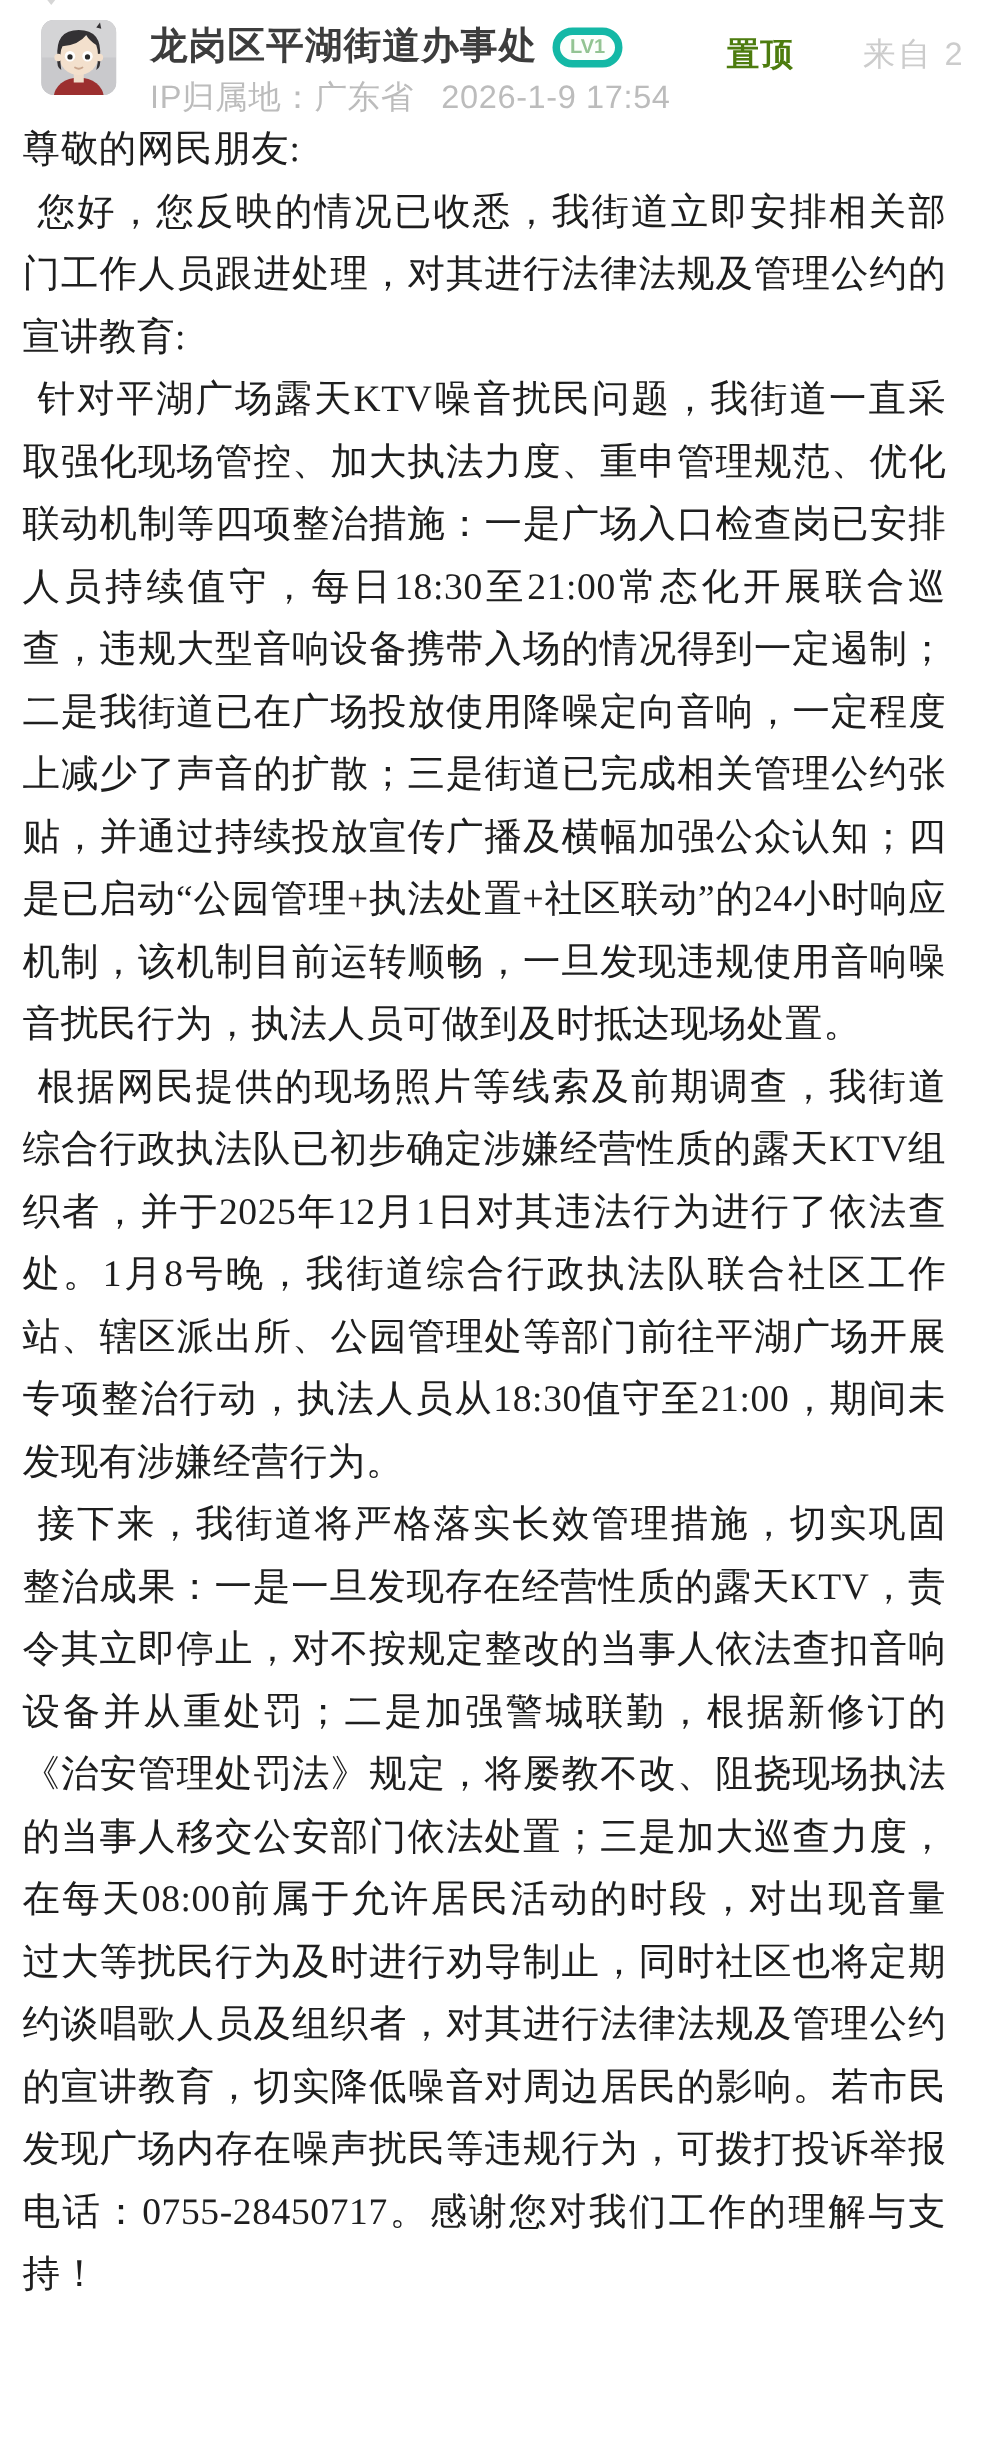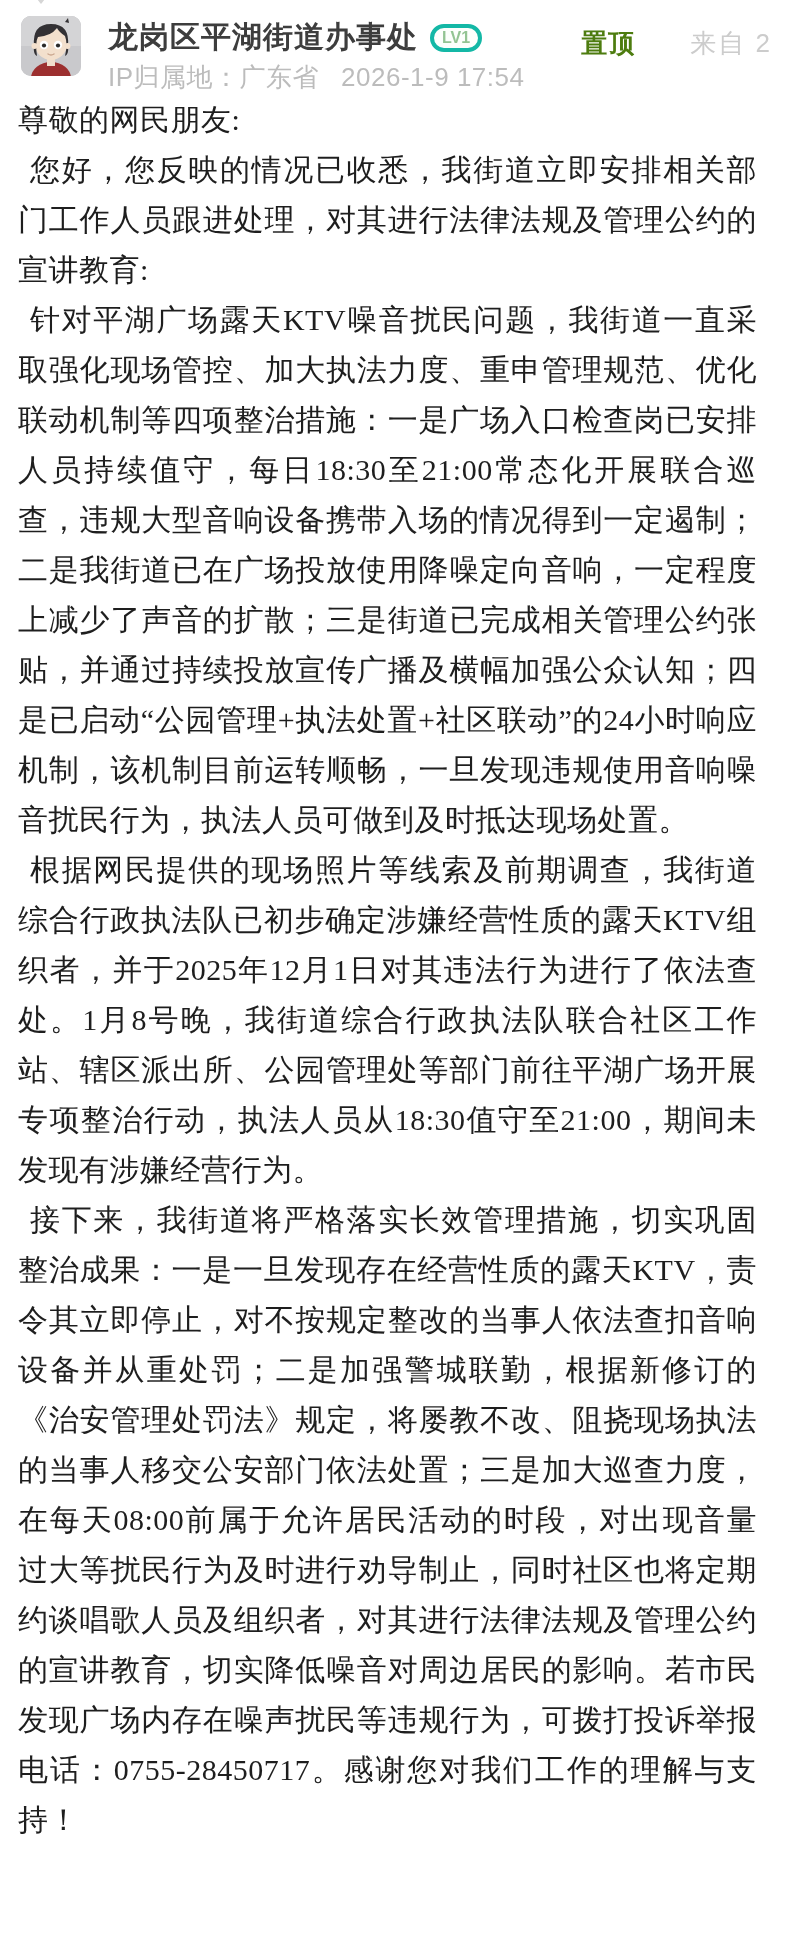--- a/index.html
+++ b/index.html
@@ -17,21 +17,21 @@
   .top-fragment {
     position: absolute;
     top: -6px; left: 33px;
     width: 0; height: 0;
     border-left: 8px solid transparent;
     border-right: 8px solid transparent;
     border-top: 10px solid #d6d6d6;
   }
   .header {
     position: absolute;
-    top: 14px; left: 4px; right: 0;
+    top: 14px; left: 16px; right: 0;
     height: 78px;
   }
   .avatar {
     position: absolute;
     top: 2px; left: 17px;
     width: 60px; height: 60px;
     border-radius: 10px;
     overflow: hidden;
     background: linear-gradient(180deg, #d2d2d2, #c3c3c6);
     cursor: pointer;
@@ -49,21 +49,21 @@
   .username {
     font-size: 30px;
     font-weight: bold;
     color: #3d3d3d;
     letter-spacing: 1px;
     white-space: nowrap;
     cursor: pointer;
   }
   .lv-badge {
     display: inline-block;
-    border: 4px solid #14b8a6;
+    border: 6px solid #14b8a6;
     color: #93c493;
     border-radius: 999px;
     font-size: 16px;
     line-height: 20px;
     padding: 0 8px;
     font-weight: bold;
     transform: translateY(1px);
     background: #fcfffc;
   }
   .meta-row {

